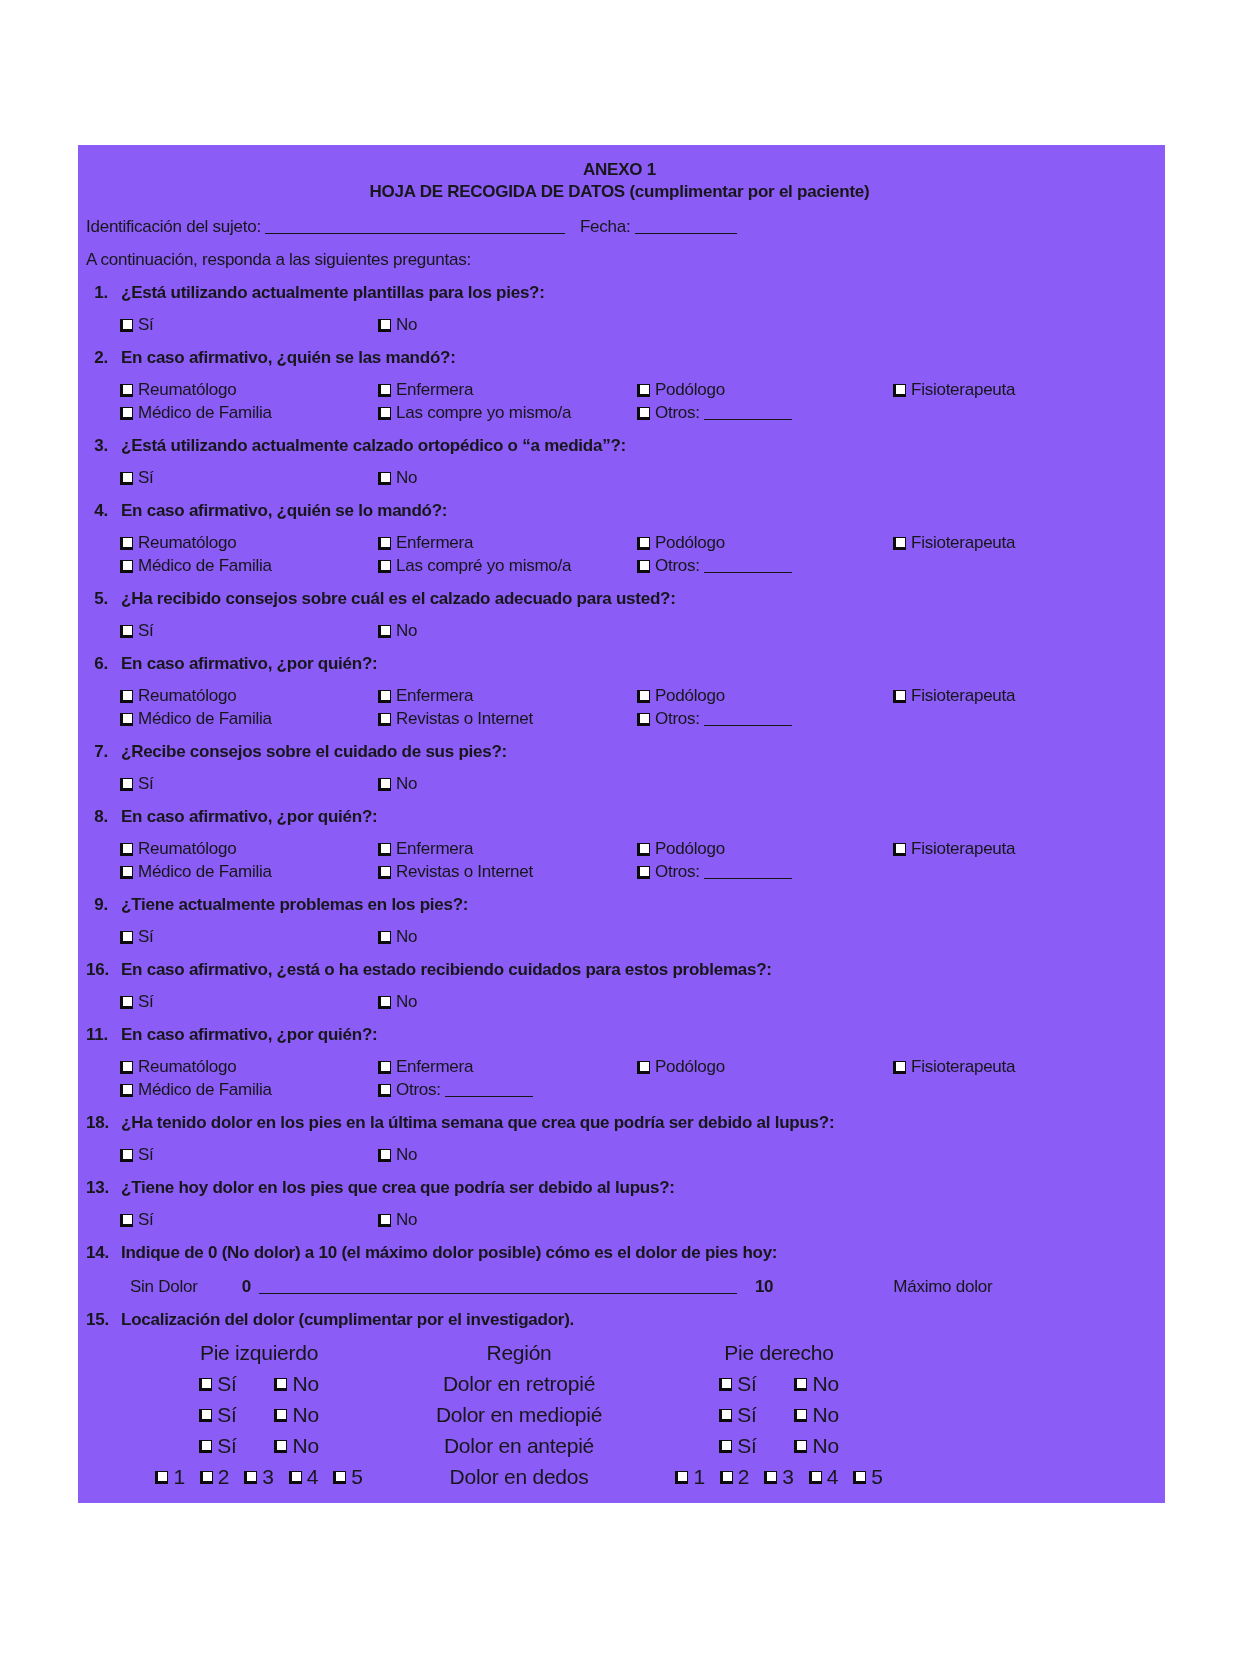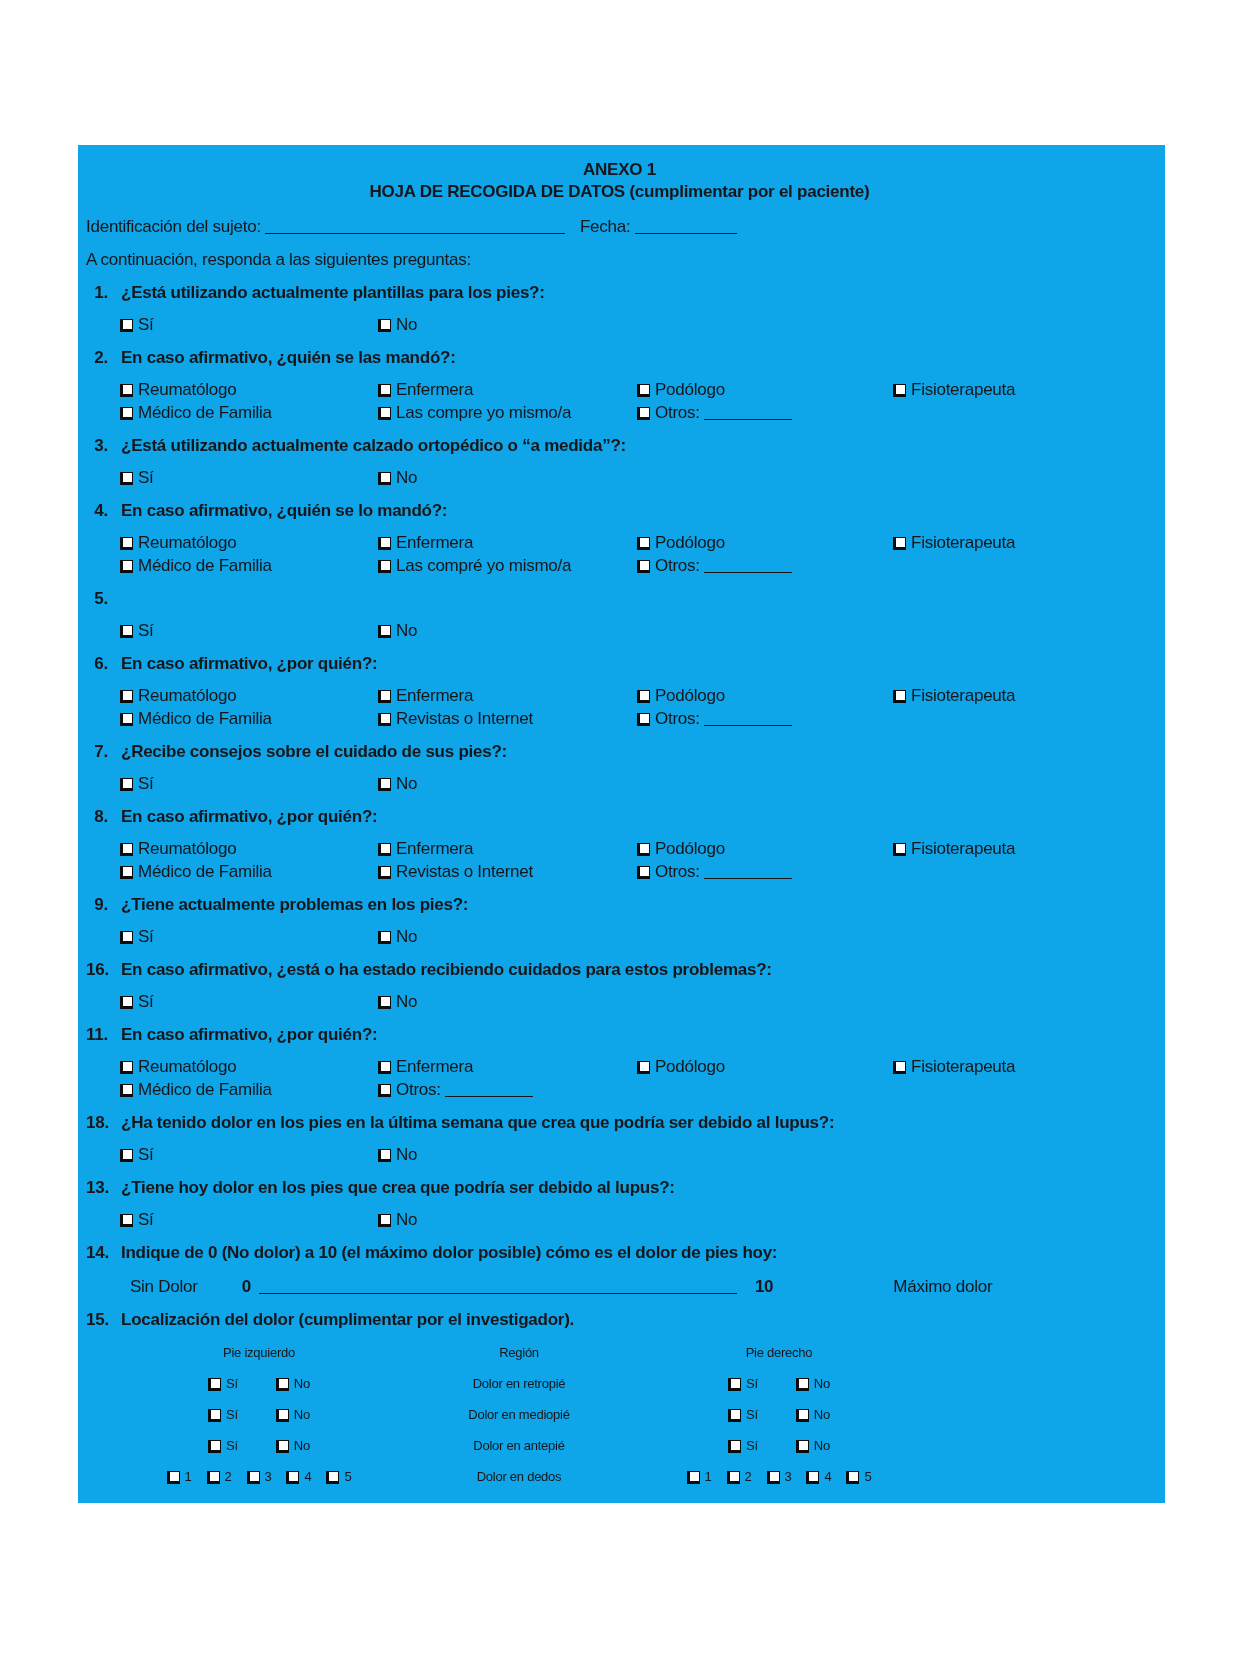--- a/index.html
+++ b/index.html
@@ -4,21 +4,21 @@
 <style>
   html,body{margin:0;padding:0}
   body{
     width:1241px;height:1654px;position:relative;overflow:hidden;
     background:#ffffff;color:#17171b;
     font-family:"Liberation Sans", sans-serif;
     letter-spacing:-0.25px;
   }
   .panel{
     position:absolute;left:78px;top:145px;width:1087px;height:1358px;
-    background:#0ea5e9;box-sizing:border-box;padding:10px 12px 0 8px;
+    background:#8b5cf6;box-sizing:border-box;padding:10px 12px 0 8px;
   }
   .t1,.t2{text-align:center;font-weight:700;font-size:17px;line-height:22px}
   .t1{margin-top:4px}
   .subject{margin-top:14px;font-size:17px;line-height:20px}
   .blank{display:inline-block;border-bottom:1.5px solid #17171b;height:13px;vertical-align:-2px}
   .subject .b1{width:300px}
   .subject .b2{width:102px}
   .date-label{margin-left:10px}
   .intro{margin-top:13px;font-size:17px;line-height:20px}
   .q-line{display:flex;margin-top:13px;line-height:20px;font-size:17px;font-weight:700}
@@ -29,21 +29,21 @@
   .opt{display:flex;align-items:center}
   .cb{flex:none;display:inline-block;width:13px;height:13px;box-sizing:border-box;background:#ffffff;
       border:1.6px solid #0c0c0c;border-left-width:3px;border-bottom-width:3.6px;margin-right:5px}
   .opt .blank{width:88px;margin-left:4px}
   .scale-row{display:flex;align-items:baseline;margin-left:44px;margin-top:14px;font-size:17px;line-height:20px}
   .scale-zero,.scale-ten{font-weight:700}
   .scale-zero{margin-left:44px}
   .scale-line{width:478px;margin-left:8px;border-bottom:1.5px solid #17171b;height:13px;align-self:flex-end;margin-bottom:3px}
   .scale-ten{margin-left:18px}
   .scale-max{margin-left:120px}
-  .ptable{margin-left:8px;margin-top:4px;font-size:13px}
+  .ptable{margin-left:8px;margin-top:4px;font-size:21px}
   .pt-row{display:grid;grid-template-columns:330px 190px 330px;margin-top:11px;line-height:20px}
   .pt-row.pt-head{margin-top:13px}
   .pt-cell{display:flex;justify-content:center;align-items:center;text-align:center}
   .pt-pair{gap:38px}
   .pt-nums{gap:15px}
 </style>
 </head>
 <body>
 
 <div class="panel">
@@ -157,20 +157,21 @@
           <span>Las compré yo mismo/a</span>
         </div>
         <div class="opt">
           <span class="cb"></span>
           <span>Otros:</span>
           <span class="blank"></span>
         </div>
       </div>
       <div class="q-line">
         <span class="q-num">5.</span>
+        <span class="q-text">¿Ha recibido consejos sobre cuál es el calzado adecuado para usted?:</span>
       </div>
       <div class="ans">
         <div class="opt">
           <span class="cb"></span>
           <span>Sí</span>
         </div>
         <div class="opt">
           <span class="cb"></span>
           <span>No</span>
         </div>

